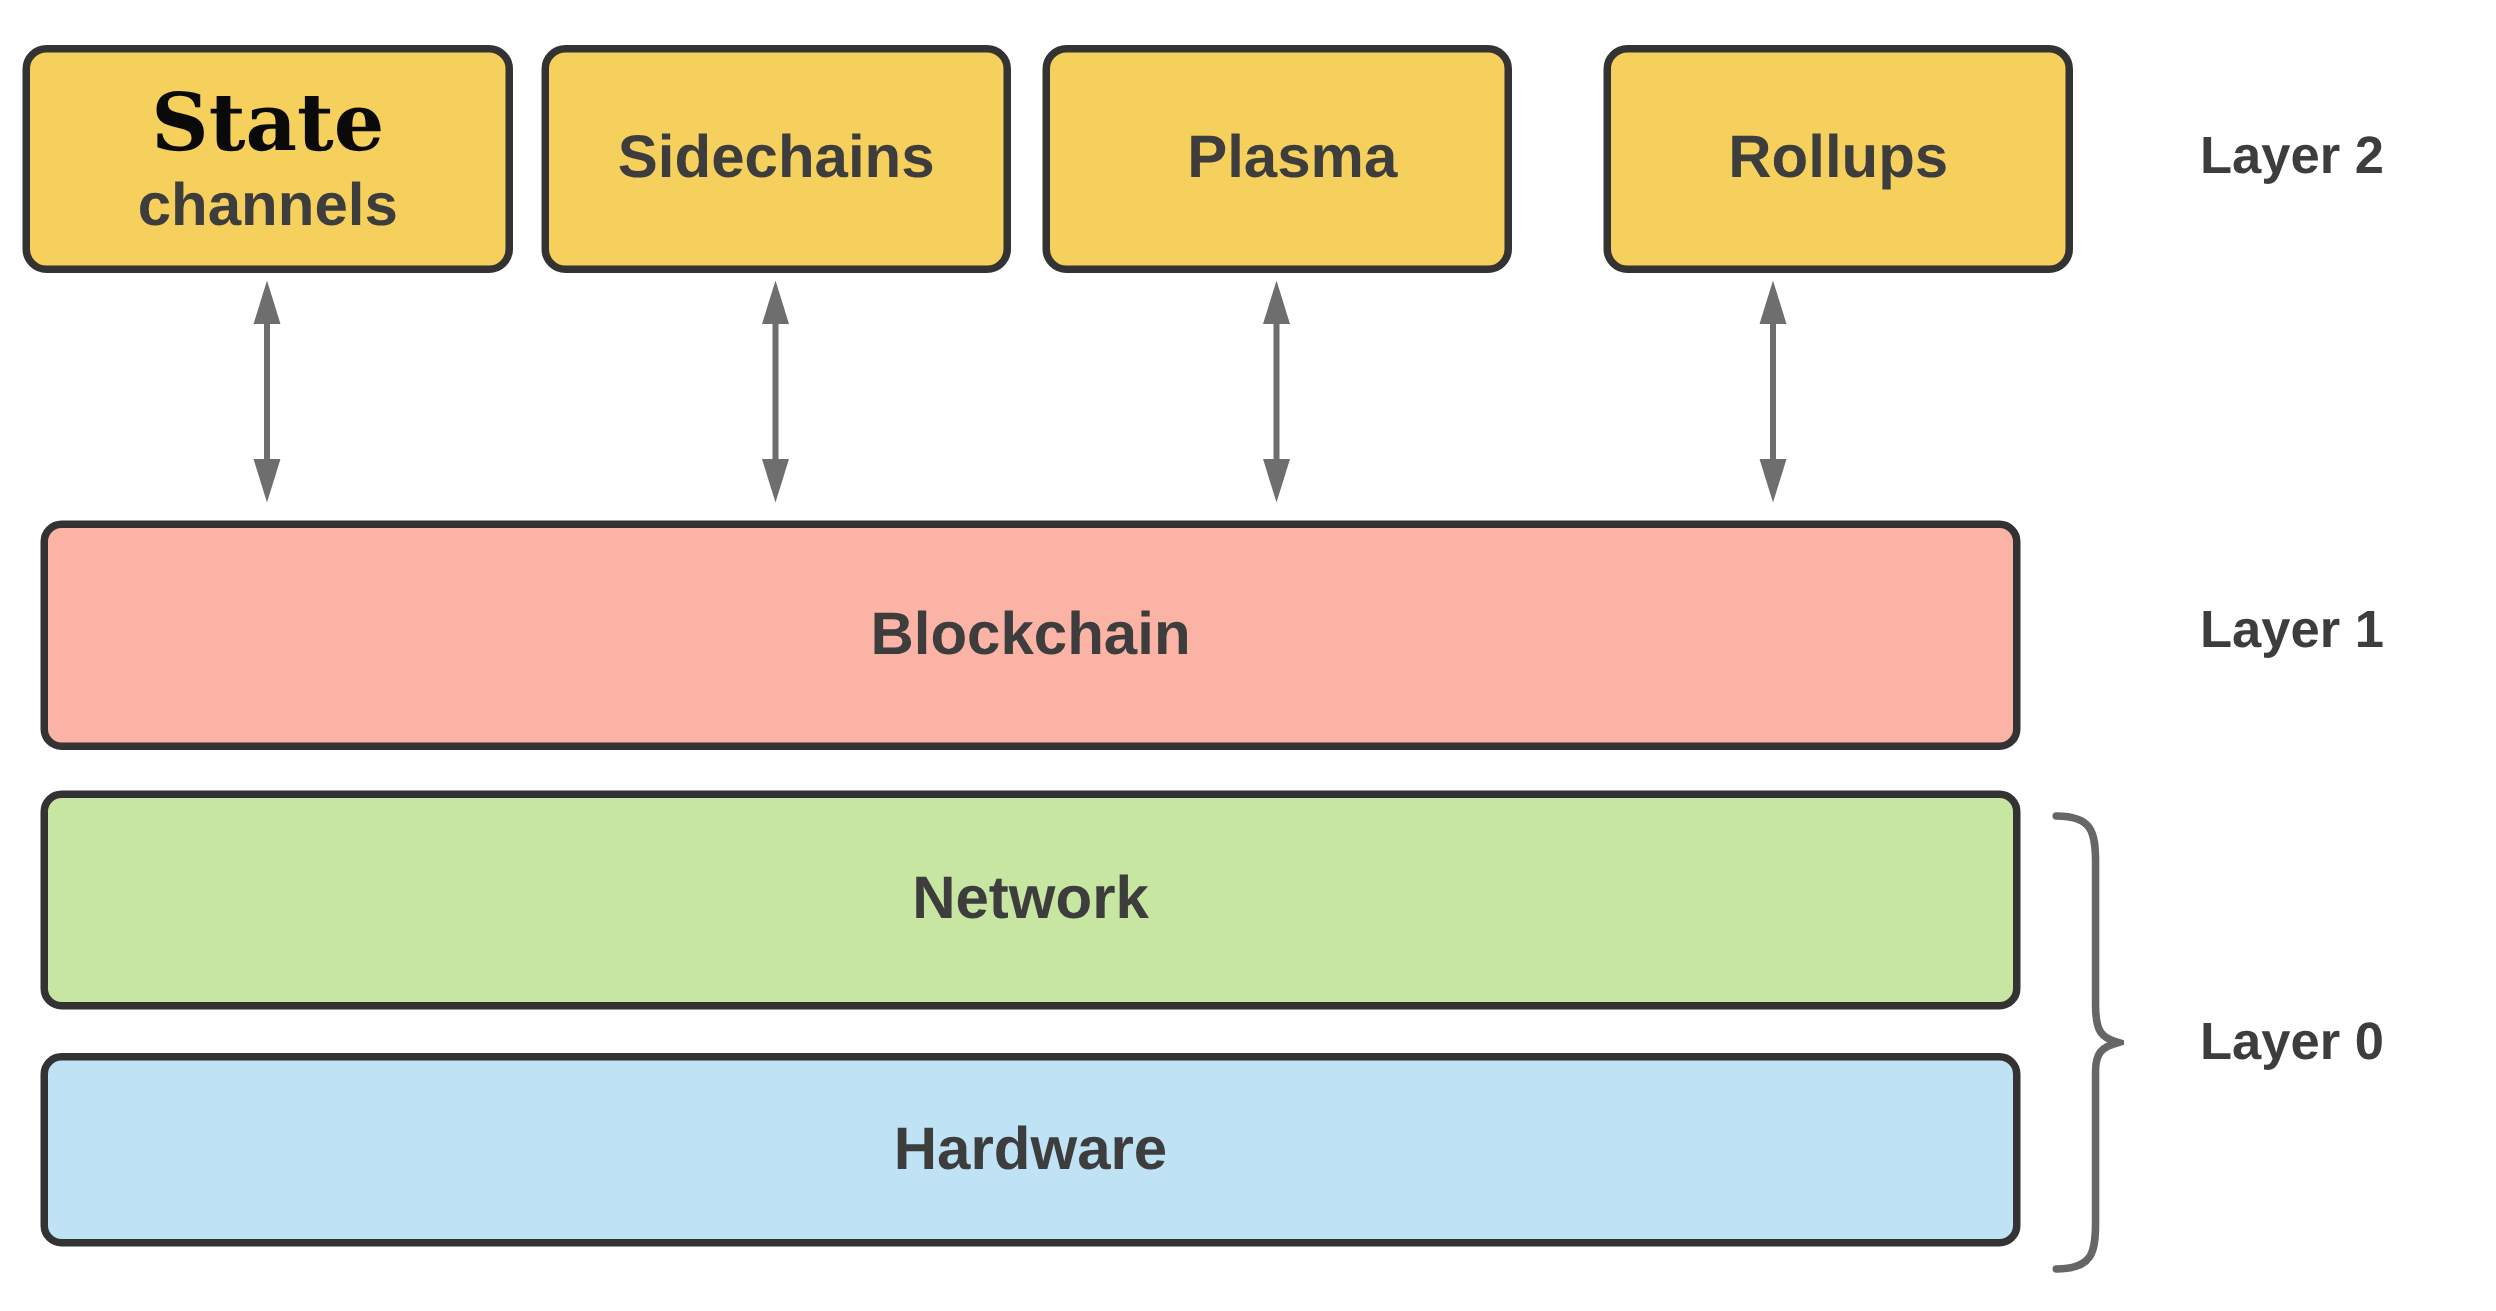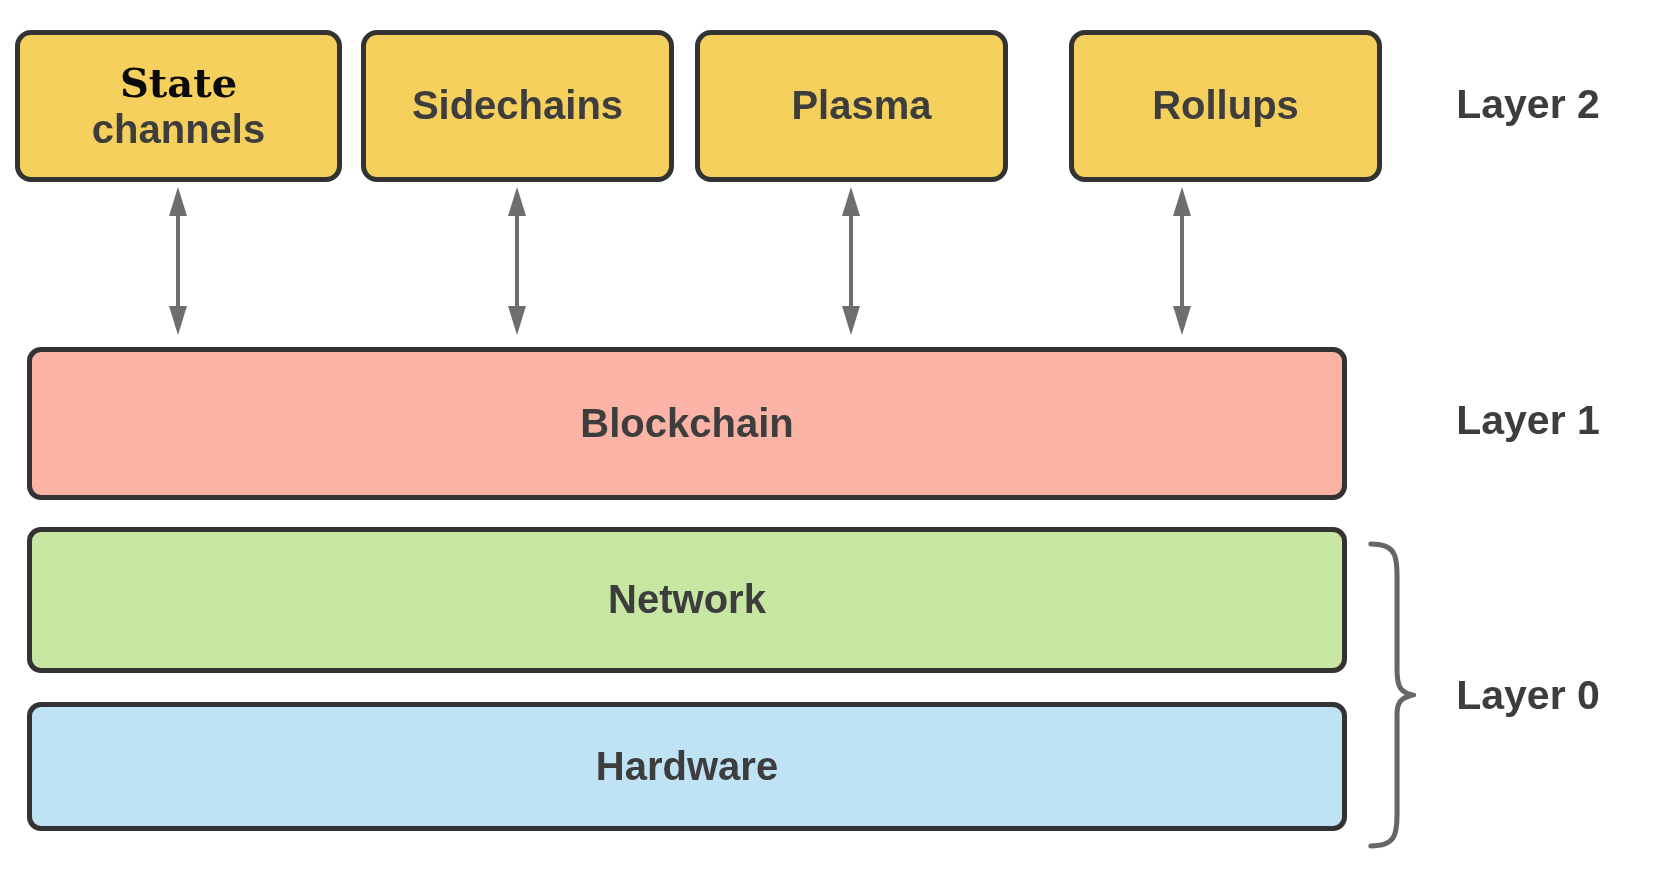--- a/index.html
+++ b/index.html
@@ -36,35 +36,35 @@
     background: var(--layer2-box-fill, #f6d05c);
   }
   #node-state-channels { left: 15px;  width: 327px; }
   #node-sidechains     { left: 361px; width: 313px; }
   #node-plasma         { left: 695px; width: 313px; padding-left: 20px; }
   #node-rollups        { left: 1026px;width: 313px; margin-left: 43px; }
   .state-serif {
     font-family: "DejaVu Serif", "Liberation Serif", serif;
     font-weight: 700;
     color: var(--state-text, #0a0a0a);
-    font-size: 40px;
+    font-size: 53px;
   }
   .wide-node {
     left: 27px;
     width: 1320px;
     border-radius: 14px;
   }
   #node-blockchain { top: 347px; height: 153px; background: var(--layer1-box-fill, #fab3a5); }
   #node-network    { top: 527px; height: 146px; background: var(--network-box-fill, #c7e6a2); }
   #node-hardware   { top: 702px; height: 129px; background: var(--hardware-box-fill, #bfe2f4); }
   .layer-label {
     position: absolute;
     transform: translate(-50%, -50%);
     font-weight: bold;
-    font-size: 41px;
+    font-size: 35px;
     color: var(--label-text, #3d3d3d);
     white-space: nowrap;
   }
   #label-layer2 { left: 1528px; top: 104px; }
   #label-layer1 { left: 1528px; top: 420px; }
   #label-layer0 { left: 1528px; top: 695px; }
   .v-arrow {
     position: absolute;
     top: 185px;
     width: 36px; height: 152px;

